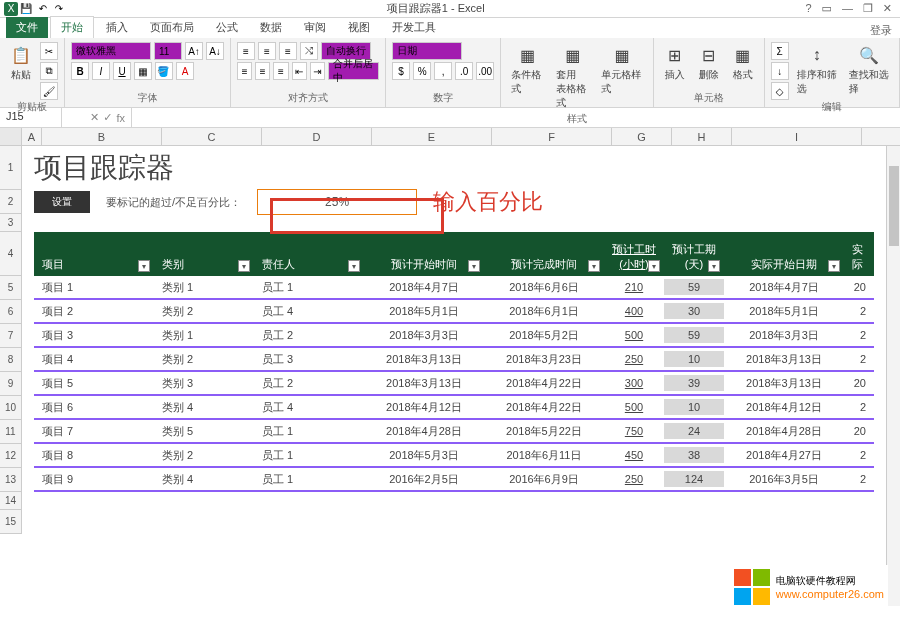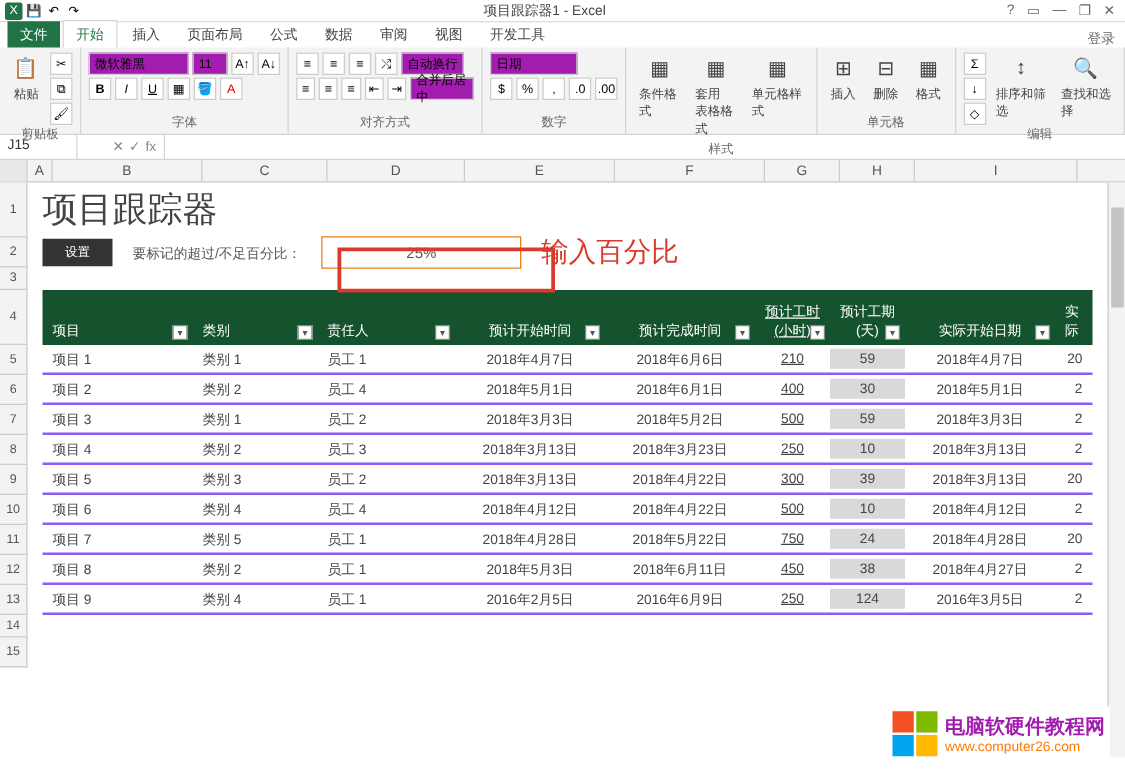--- a/index.html
+++ b/index.html
@@ -82,21 +82,21 @@
 
 
 .vscroll { position: absolute; right: 0; top: 0; width: 14px; height: 100%; background: #f3f3f3; border-left: 1px solid #ccc; }
 .vscroll .thumb { position: absolute; top: 20px; left: 2px; width: 10px; height: 80px; background: #c4c4c4; }
 
 
 .watermark { position: absolute; right: 12px; bottom: 12px; display: flex; align-items: center; gap: 6px; background: #fff; padding: 4px; }
 .win-squares { width: 36px; height: 36px; display: grid; grid-template-columns: 1fr 1fr; gap: 2px; }
 .sq { width: 100%; height: 100%; }
 .watermark .txt { display: flex; flex-direction: column; }
-.watermark .l1 { color: #a21caf; font-weight: bold; font-size: 16px; }
+.watermark .l1 { color: #000000; font-weight: normal; font-size: 10px; }
 .watermark .l2 { color: #ff7b00; font-size: 11px; }
 </style>
 </head>
 <body>
 
 <div class="titlebar">
   <div class="qat">
     <span class="qat-icon excel-ico">X</span>
     <span class="qat-icon">💾</span>
     <span class="qat-icon">↶</span>

